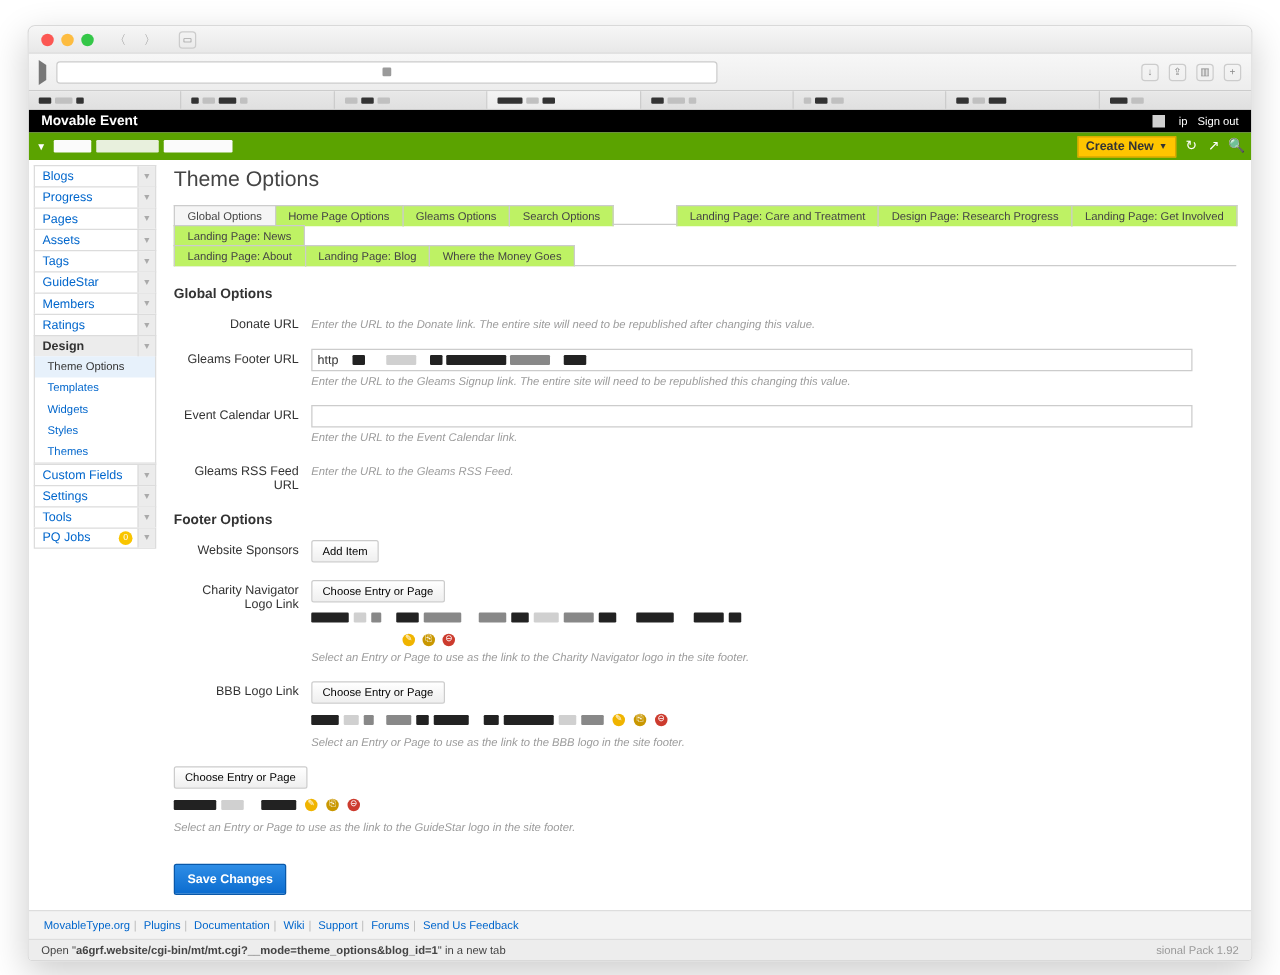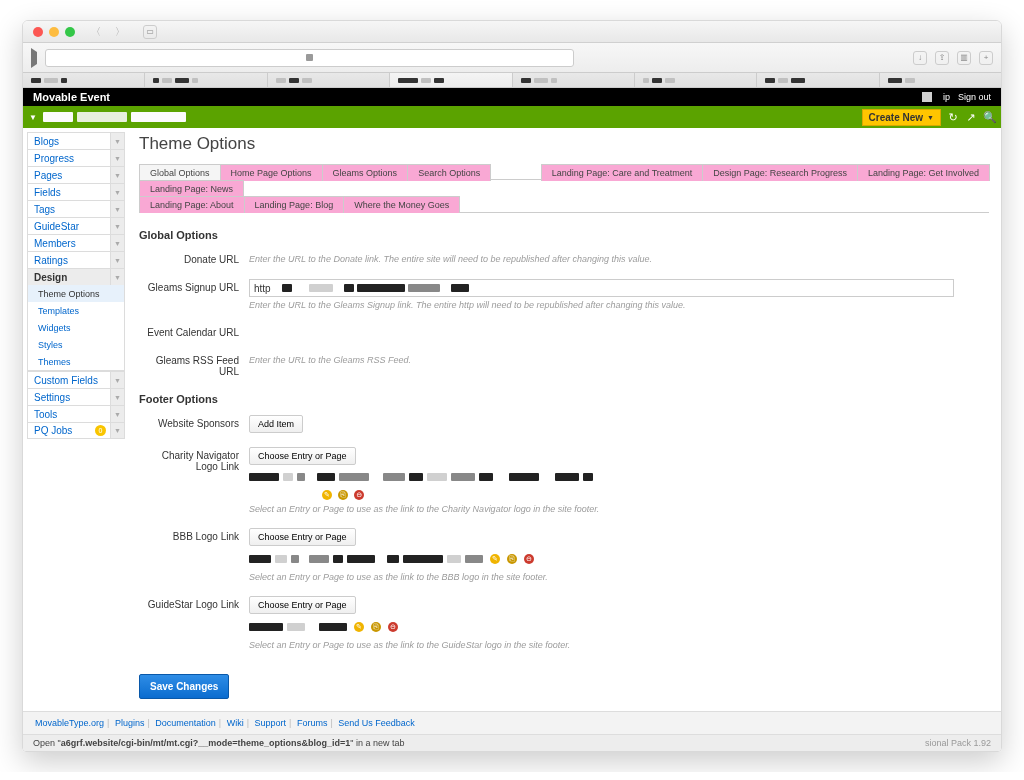--- a/index.html
+++ b/index.html
@@ -43,21 +43,21 @@
   .side-exp{width:14px;height:100%;background:#ececec;border-left:1px solid #dcdcdc;display:flex;align-items:center;justify-content:center;color:#aaa;font-size:7px}
   .side-sub{border:1px solid #dcdcdc;border-top:none;padding:0;margin:0;list-style:none}
   .side-sub li{padding:3px 10px}
   .side-sub li.act{background:#e7f1fb}
   .side-sub a{color:#0066cc;text-decoration:none;font-size:9px}
   .side-sub li.act a{color:#333}
   .badge-pq{background:#f9c500;color:#fff;border-radius:50%;width:11px;height:11px;font-size:7px;display:inline-flex;align-items:center;justify-content:center;margin-left:auto;margin-right:4px}
   .main{flex:1;padding:6px 12px 12px 14px}
   .page-title{font-size:17px;font-weight:normal;color:#444;margin-bottom:10px}
   .tab-strip{border-bottom:1px solid #ccc;display:flex;flex-wrap:wrap}
-  .tab-strip .tab{border:1px solid #ccc;border-bottom:none;padding:3px 10px;font-size:9px;color:#444;background:#f9a8d4;margin-right:-1px;margin-bottom:-1px;cursor:pointer}
+  .tab-strip .tab{border:1px solid #ccc;border-bottom:none;padding:3px 10px;font-size:9px;color:#444;background:#bef264;margin-right:-1px;margin-bottom:-1px;cursor:pointer}
   .tab-strip .tab.active{background:#f5f5f5;font-weight:normal}
   .tab-strip .gap{flex:0 0 auto;padding:3px 6px;border-bottom:1px solid #ccc}
   .sect-title{font-weight:bold;font-size:11px;margin:16px 0 10px}
   .form-row{display:flex;margin-bottom:14px}
   .form-lbl{width:110px;text-align:right;padding-right:10px;padding-top:3px;font-size:10px;color:#333}
   .form-ctl{flex:1}
   .inp{width:100%;max-width:705px;height:18px;border:1px solid #ccc;padding:0 4px;font-size:10px;display:flex;align-items:center;gap:3px}
   .hint{color:#9c9c9c;font-style:italic;font-size:9px;margin-top:3px;display:block}
   .btn{border:1px solid #ccc;background:linear-gradient(#fff,#efefef);padding:3px 8px;font-size:9px;border-radius:2px;cursor:pointer}
   .smudge-row{display:flex;gap:4px;align-items:center;margin:8px 0}
@@ -174,21 +174,21 @@
         </div>
       <div class="side-item">
           <a>Progress</a>
           <span class="side-exp">▼</span>
         </div>
       <div class="side-item">
           <a>Pages</a>
           <span class="side-exp">▼</span>
         </div>
       <div class="side-item">
-          <a>Fields</a>
+          <a>Assets</a>
           <span class="side-exp">▼</span>
         </div>
       <div class="side-item">
           <a>Tags</a>
           <span class="side-exp">▼</span>
         </div>
       <div class="side-item">
           <a>GuideStar</a>
           <span class="side-exp">▼</span>
         </div>
@@ -252,37 +252,41 @@
       <div class="sect-title">Global Options</div>
 
       <div class="form-row">
         <div class="form-lbl">Donate URL</div>
         <div class="form-ctl">
           <span class="hint">Enter the URL to the Donate link. The entire site will need to be republished after changing this value.</span>
         </div>
       </div>
 
       <div class="form-row">
-        <div class="form-lbl">Gleams Signup URL</div>
+        <div class="form-lbl">Gleams Footer URL</div>
         <div class="form-ctl">
           <div class="inp">
               <span>http</span>
               <span class="smg dk" style="width:10px;margin-left:8px"></span>
               <span class="smg lt" style="width:24px;margin-left:14px"></span>
               <span class="smg dk" style="width:10px;margin-left:8px"></span>
               <span class="smg dk" style="width:48px"></span>
               <span class="smg md" style="width:32px"></span>
               <span class="smg dk" style="width:18px;margin-left:8px"></span>
             </div>
-          <span class="hint">Enter the URL to the Gleams Signup link. The entire http will need to be republished after changing this value.</span>
+          <span class="hint">Enter the URL to the Gleams Signup link. The entire site will need to be republished this changing this value.</span>
         </div>
       </div>
 
       <div class="form-row">
         <div class="form-lbl">Event Calendar URL</div>
+        <div class="form-ctl">
+          <div class="inp"></div>
+          <span class="hint">Enter the URL to the Event Calendar link.</span>
+        </div>
       </div>
 
       <div class="form-row">
         <div class="form-lbl">Gleams RSS Feed URL</div>
         <div class="form-ctl">
           <span class="hint">Enter the URL to the Gleams RSS Feed.</span>
         </div>
       </div>
 
       <div class="sect-title">Footer Options</div>
@@ -337,21 +341,20 @@
               <span class="smg md" style="width:18px"></span>
             <span class="mini-ico i-pen">✎</span>
             <span class="mini-ico i-lnk">⎘</span>
             <span class="mini-ico i-del">⊖</span>
           </div>
           <span class="hint">Select an Entry or Page to use as the link to the BBB logo in the site footer.</span>
         </div>
       </div>
 
       <div class="form-row">
-        <div class="form-lbl">GuideStar Logo Link</div>
         <div class="form-ctl">
           <button class="btn">Choose Entry or Page</button>
           <div class="smudge-row">
             <span class="smg dk" style="width:34px"></span>
               <span class="smg lt" style="width:18px"></span>
               <span class="smg dk" style="width:28px;margin-left:10px"></span>
             <span class="mini-ico i-pen">✎</span>
             <span class="mini-ico i-lnk">⎘</span>
             <span class="mini-ico i-del">⊖</span>
           </div>

